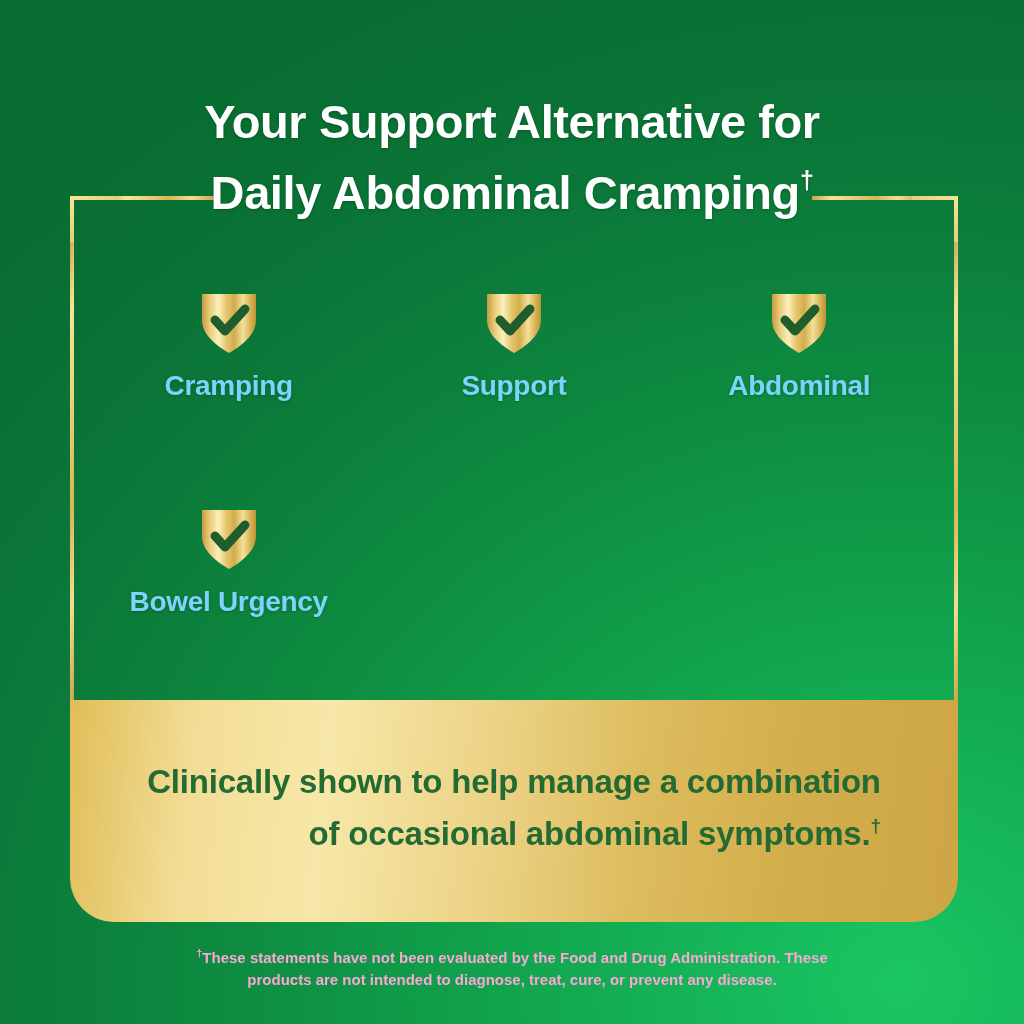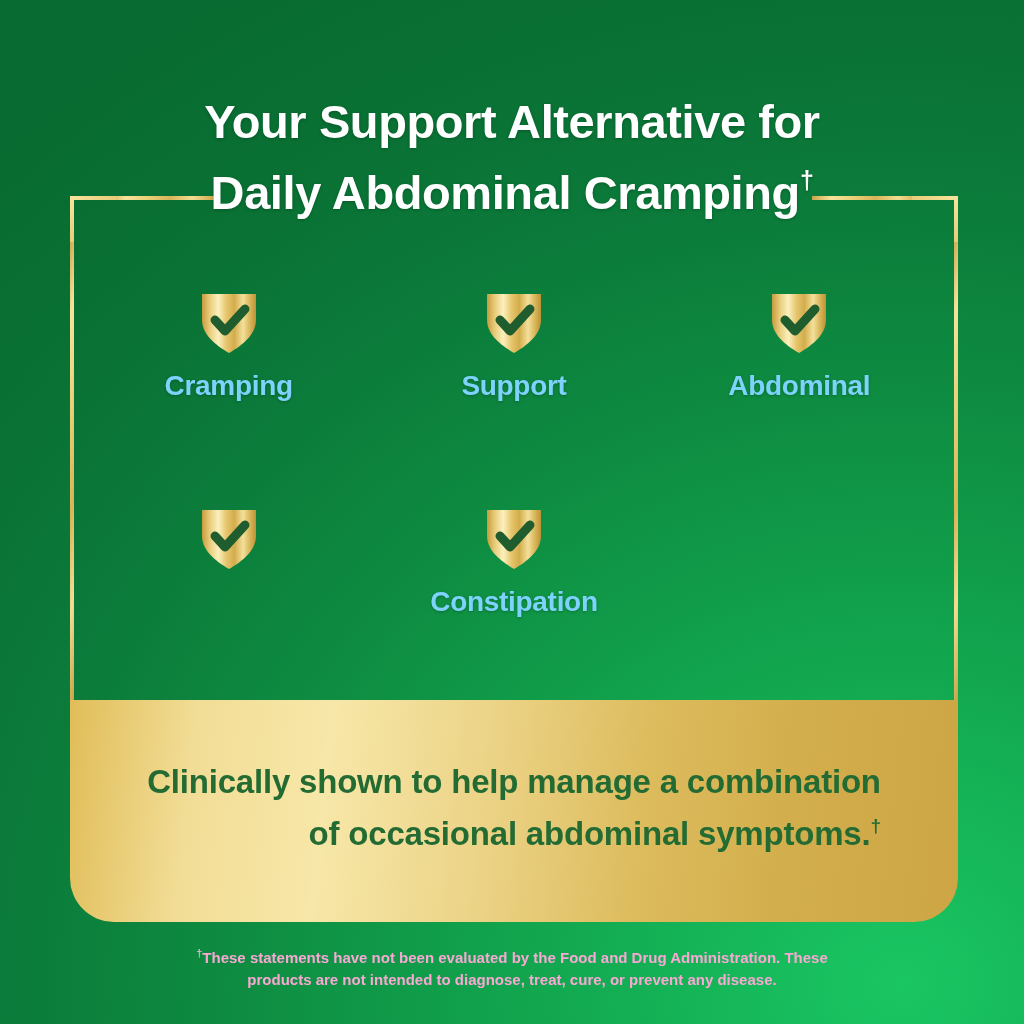--- a/index.html
+++ b/index.html
@@ -217,32 +217,24 @@
     <span class="cell-label">Abdominal</span>
   </div>
 
   <div class="cell">
     <span class="shield-wrap">
       <svg viewBox="0 0 74 74" width="74" height="74" aria-hidden="true">
         <path d="M10 12 h54 v26 c0 14 -13 25 -27 33 C23 63 10 52 10 38 Z" fill="url(#g1)"></path>
         <path d="M23 38 L33 49 L53 27" fill="none" stroke="#1f5c2e" stroke-width="9" stroke-linecap="round" stroke-linejoin="round"></path>
       </svg>
     </span>
-  </div>
-
-
-  <div class="cell">
-    <span class="shield-wrap">
-      <svg viewBox="0 0 74 74" width="74" height="74" aria-hidden="true">
-        <path d="M10 12 h54 v26 c0 14 -13 25 -27 33 C23 63 10 52 10 38 Z" fill="url(#g1)"></path>
-        <path d="M23 38 L33 49 L53 27" fill="none" stroke="#1f5c2e" stroke-width="9" stroke-linecap="round" stroke-linejoin="round"></path>
-      </svg>
-    </span>
-    <span class="cell-label">Constipation</span>
-  </div>
+    <span class="cell-label">Bowel Urgency</span>
+  </div>
+
+
 
 </div>
 
 <div class="banner">
   <div class="banner-text">
     <div>Clinically shown to help manage a combination</div>
     <div><span>of occasional abdominal symptoms.</span><span class="dag">†</span></div>
   </div>
 </div>
 

